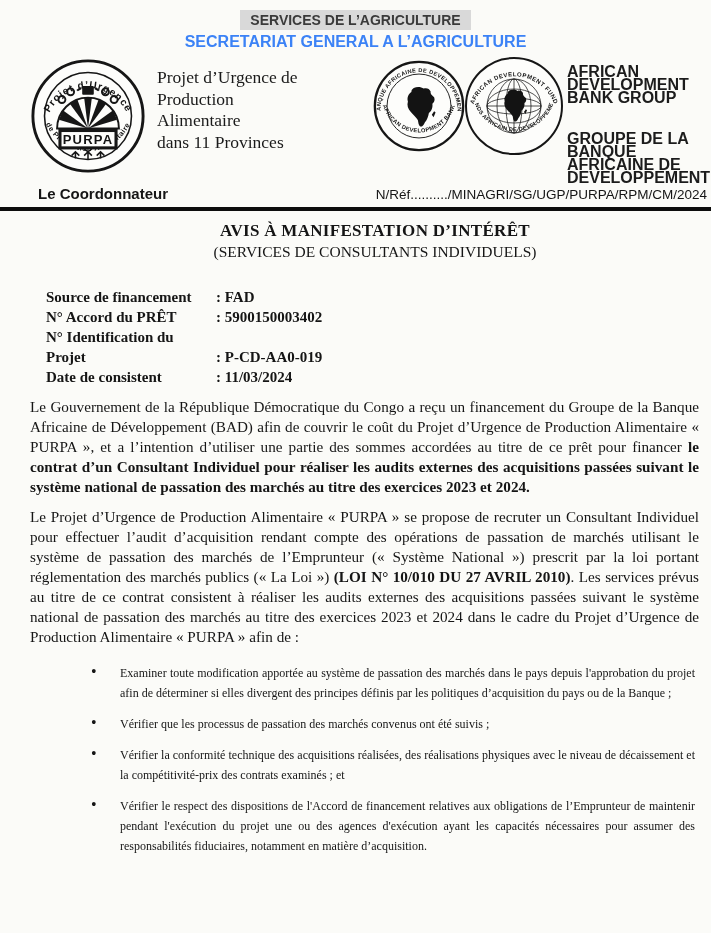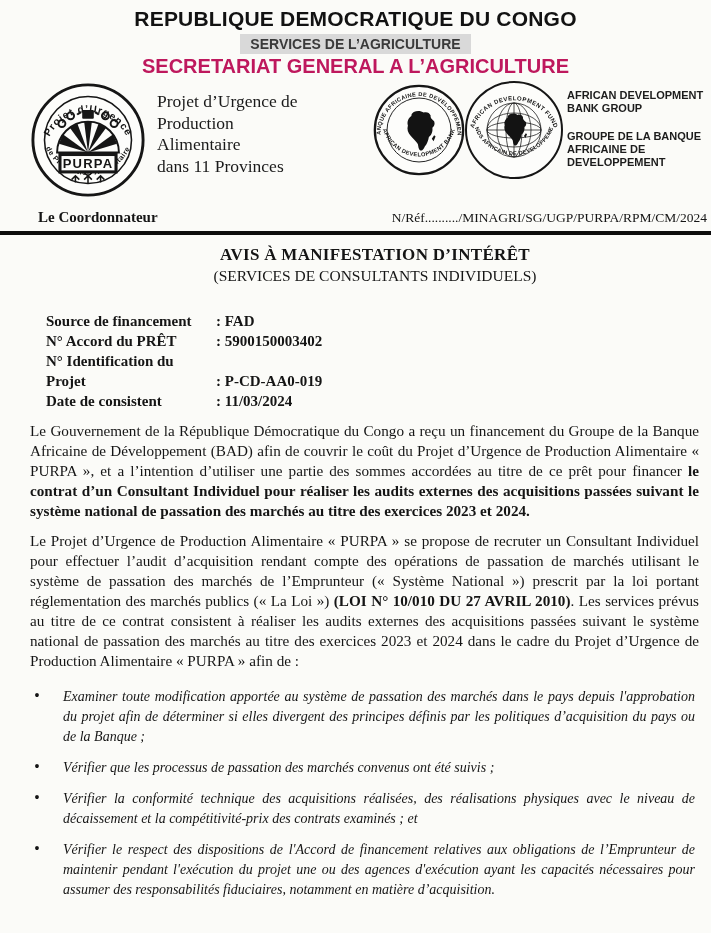--- a/index.html
+++ b/index.html
@@ -20,51 +20,51 @@
     font-weight:700;font-size:21px;line-height:24px;letter-spacing:.2px;color:#121212;
   }
   .hdr-l2wrap{margin-top:3px;line-height:18px;}
   .hdr-l2{
     font-family:"Liberation Sans", sans-serif;
     font-weight:700;font-size:14px;color:#3a3a3a;
     background:#d9d9d9;padding:1px 10px;display:inline-block;
   }
   .hdr-l3{
     font-family:"Liberation Sans", sans-serif;
-    font-weight:700;font-size:20px;line-height:20px;margin-top:2px;color:#be185d;text-align:center;
+    font-weight:700;font-size:16px;line-height:20px;margin-top:2px;color:#3b82f6;text-align:center;
   }
   
   .logo-row{position:relative;height:120px;margin-top:4px;}
   .purpa-svg{position:absolute;left:30px;top:2px;}
   .purpa-caption{
     position:absolute;left:157px;top:11px;
     font-size:17.5px;line-height:21.5px;color:#1a1a1a;
   }
   .bad-svg{position:absolute;left:372px;top:3px;}
   .adf-svg{position:absolute;left:464px;top:0px;}
   .group-text{
     position:absolute;left:567px;top:9px;width:144px;
     font-family:"Liberation Sans", sans-serif;
-    font-weight:700;font-size:11px;line-height:13px;color:#1c1c1c;
-  }
-  .group-text .fr{margin-top:15px;}
+    font-weight:700;font-size:16px;line-height:13px;color:#1c1c1c;
+  }
+  .group-text .fr{margin-top:28px;}
   .dateline{
     position:absolute;right:4px;top:93px;white-space:nowrap;
     font-family:"Liberation Sans", sans-serif;font-size:15px;color:#1a1a1a;
   }
   .stamp{
     font-family:"DejaVu Sans Mono", monospace;
     font-weight:700;font-size:17px;letter-spacing:1.5px;
     display:inline-block;transform:scaleY(1.15);margin-left:6px;color:#131313;
   }
   
   .refrow{
     display:flex;justify-content:space-between;align-items:baseline;
     padding:9px 4px 0 38px;
-    font-family:Liberation Serif, serif;
+    font-family:Liberation Sans, sans-serif;
     text-align:right;
   }
   .coord{font-weight:700;font-size:15px;}
   .ref{font-size:13.5px;}
   .rule{height:4px;background:#0d0d0d;margin-top:5px;}
   
   .doc-title{text-align:center;margin-top:9px;padding-left:39px;}
   .doc-title .t1{font-weight:700;font-size:17px;line-height:22px;letter-spacing:.3px;}
   .doc-title .t2{font-size:15.5px;line-height:20px;}
   
@@ -73,32 +73,31 @@
   
   .body{
     margin:10px 12px 0 30px;
     font-size:15.2px;line-height:20px;text-align:justify;
   }
   .b{font-weight:700;}
   .it{}
   .u{}
   ul.goals{margin:16px 12px 0 0;padding:0;list-style:none;}
   ul.goals li{
-    position:relative;margin:0 4px 11px 63px;
-    font-size:14px;line-height:20px;text-align:justify;font-style:italic;
+    position:relative;margin:0 4px 11px 120px;
+    font-size:12px;line-height:20px;text-align:justify;
   }
   ul.goals li::before{content:"\2022";position:absolute;left:-29px;top:-1px;font-size:16px;}
 </style>
 </head>
 <body>
 
 <div class="page">
 
   <div class="hdr">
-    <div class="hdr-l1">REPUBLIQUE DEMOCRATIQUE DU CONGO</div>
     <div class="hdr-l2wrap"><span class="hdr-l2">SERVICES DE L’AGRICULTURE</span></div>
     <div class="hdr-l3">SECRETARIAT GENERAL A L’AGRICULTURE</div>
   </div>
 
   <div class="logo-row">
 
     <svg class="purpa-svg" width="116" height="116" viewBox="0 0 120 120">
       <circle cx="60" cy="60" r="57" fill="#fdfdfb" stroke="#161616" stroke-width="3"></circle>
       <circle cx="60" cy="60" r="45" fill="none" stroke="#161616" stroke-width="1.6"></circle>
       <defs>

